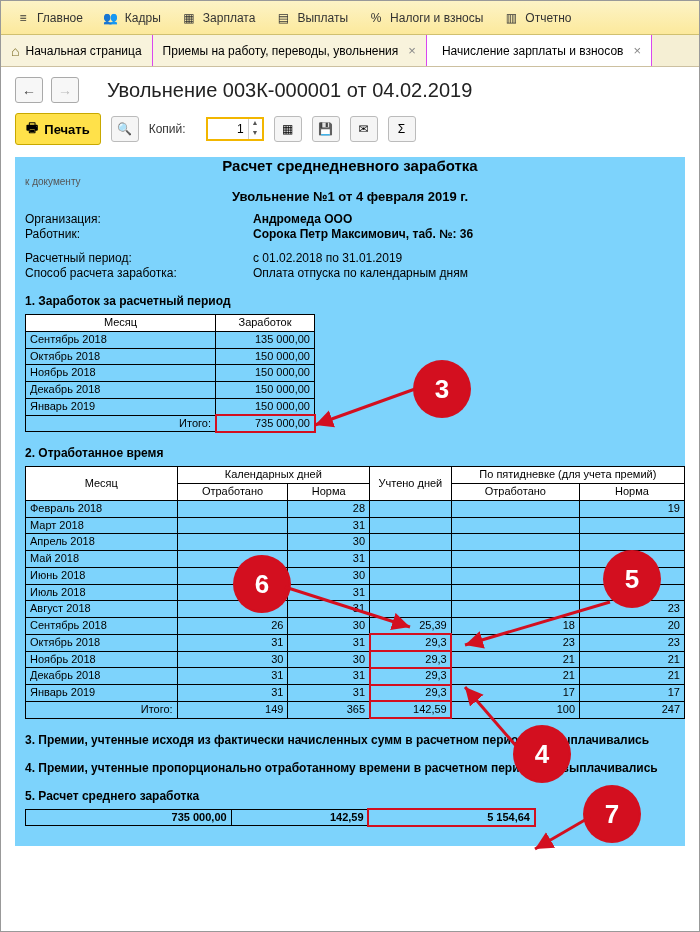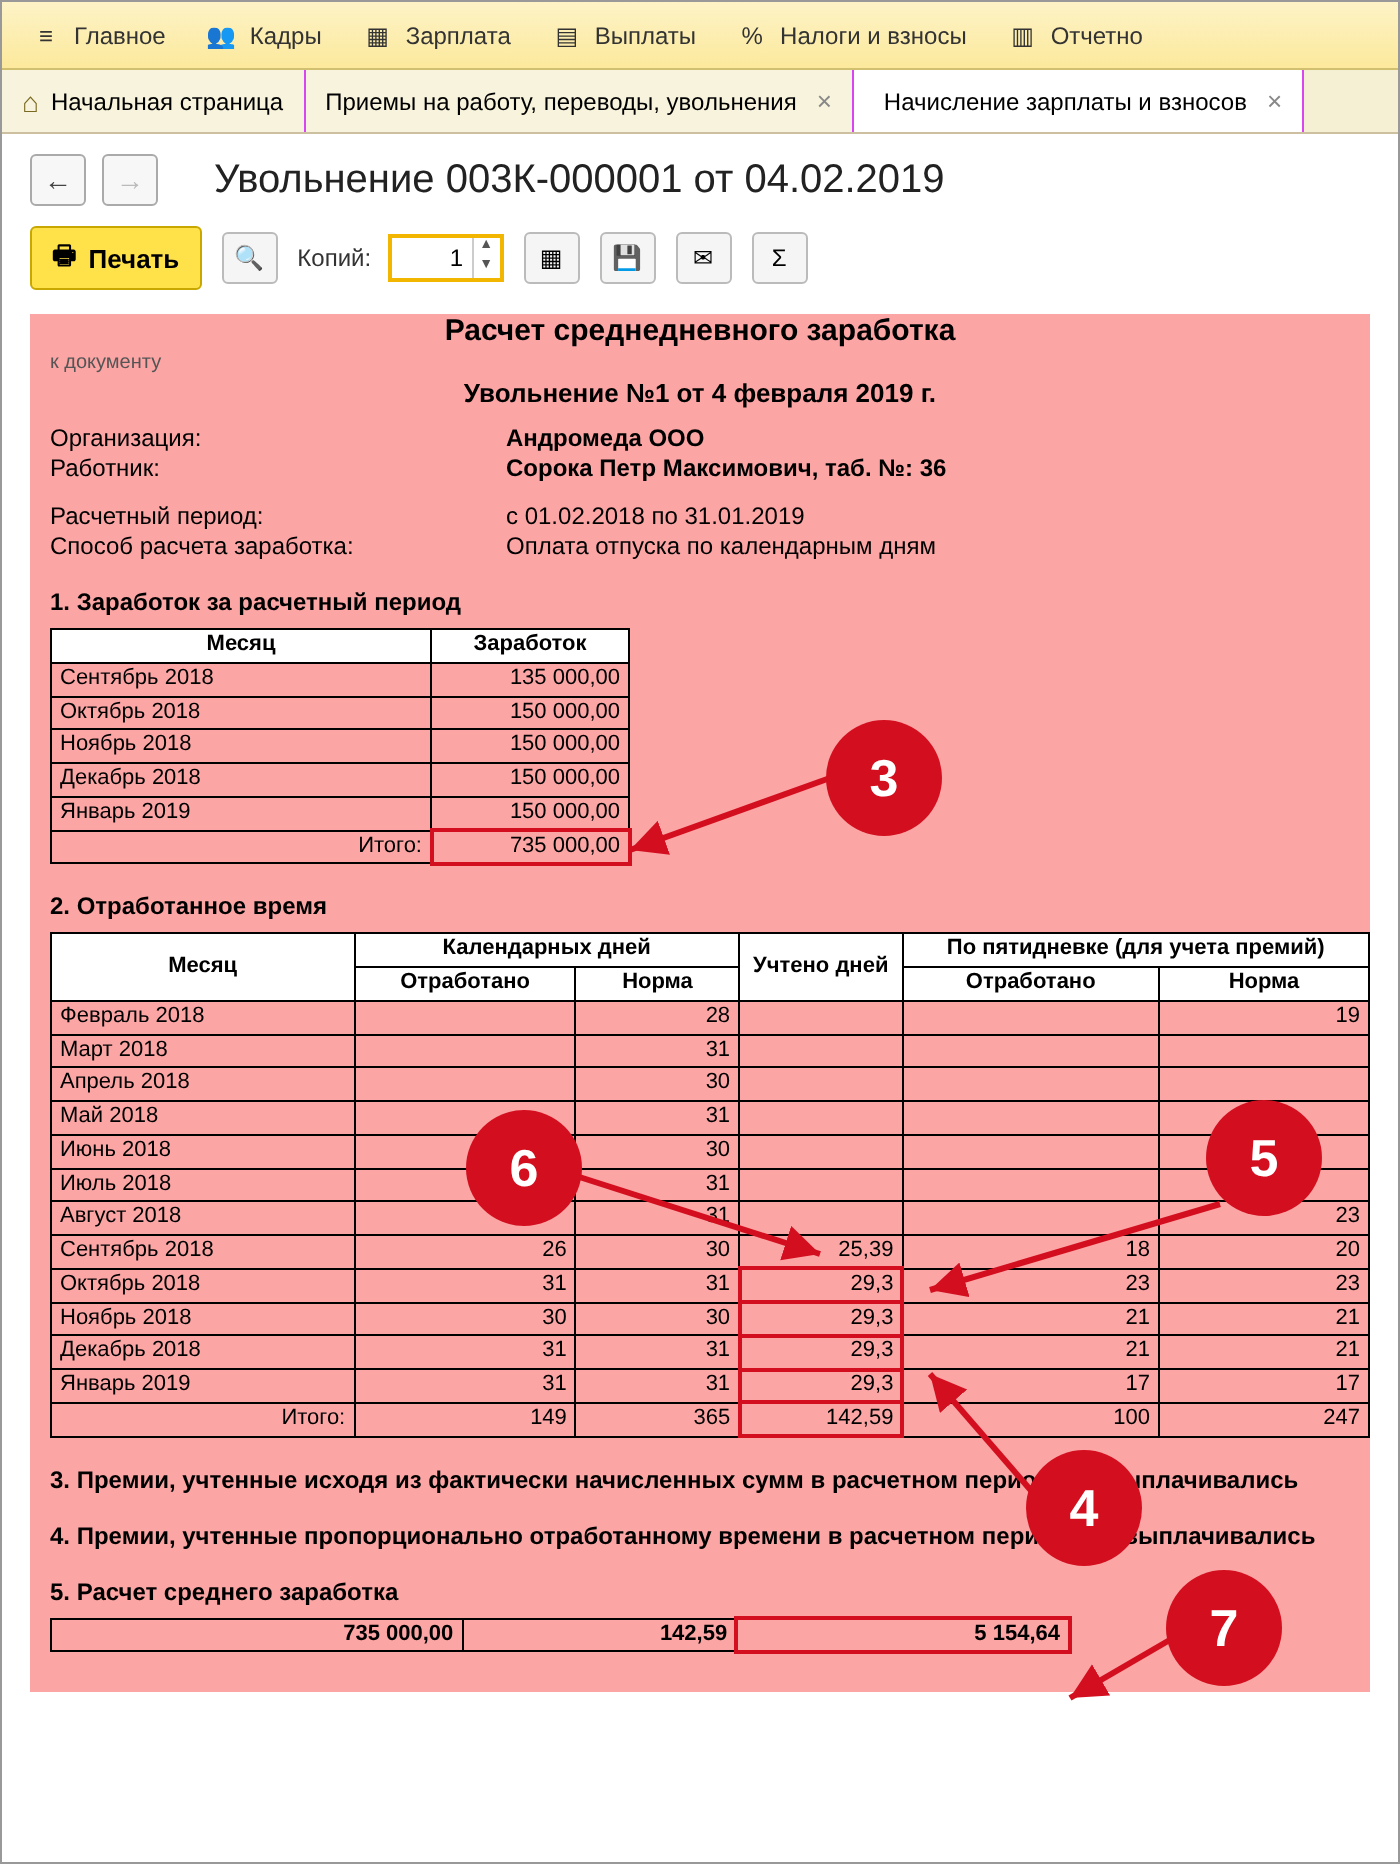--- a/index.html
+++ b/index.html
@@ -66,51 +66,51 @@
   }
   .print-btn {
     background:#ffe14a; border:1px solid #c8a800; border-radius:3px;
     padding:4px 10px; display:flex; align-items:center; gap:6px;
     font-weight:bold; font-size:13px;
   }
   .tb-btn {
     width:28px; height:26px; border:1px solid #bbb; border-radius:3px;
     background:#f5f5f5; display:inline-flex; align-items:center; justify-content:center;
   }
-  .copies-wrap { display:flex; align-items:center; gap:8px;}
+  .copies-wrap { display:flex; align-items:center; gap:20px;}
   .copies-label { font-size:12px; color:#333;}
   .copies-input-wrap {
     display:flex; align-items:stretch; border:2px solid #f2b600; height:24px;
     background:#fff;
   }
   .copies-input {
     width:40px; border:none; text-align:right; padding:0 4px; font-size:12px;
   }
   .spin { width:14px; display:flex; flex-direction:column; border-left:1px solid #ccc;}
   .spin div{ flex:1; font-size:7px; line-height:1; text-align:center; color:#555;}
   
   .report {
-    background:#fca5a5; padding: 0 10px 20px 10px; position:relative;
+    background:#7dd3fc; padding: 0 10px 20px 10px; position:relative;
   }
   .rep-title { text-align:center; font-weight:bold; font-size:15px; margin:4px 0 2px 0;}
   .rep-sub  { text-align:left; font-size:10px; color:#555;}
   .rep-sub2 { text-align:center; font-weight:bold; font-size:13px; margin:2px 0 8px 0;}
   .info-row { display:flex; margin:1px 0;}
   .info-label { width:200px; }
   .info-val   { font-weight:normal;margin-left:28px; }
   .info-val.b { font-weight:bold;}
   .sec-h { font-weight:bold; margin:14px 0 6px 0; font-size:12px;}
   
   table.rep {
     border-collapse: collapse; font-size:11px;
   }
   table.rep td, table.rep th {
     border:1px solid #000; padding:1px 4px; line-height:1.25;
   }
-  table.rep th { background:#fff; font-weight:bold;}
+  table.rep th { background:#fff; font-weight:normal;}
   .right { text-align:right;}
   .center{ text-align:center;}
   .itogo td { font-weight:normal;}
   
   .hl { outline:2px solid #d30f1f; outline-offset:-1px;}
   
   .callout {
     position:absolute; width:54px; height:54px; border-radius:50%;
     background:#d30f1f; color:#fff; display:flex; align-items:center; justify-content:center;
     font-size:26px; font-weight:bold; pointer-events:none;

